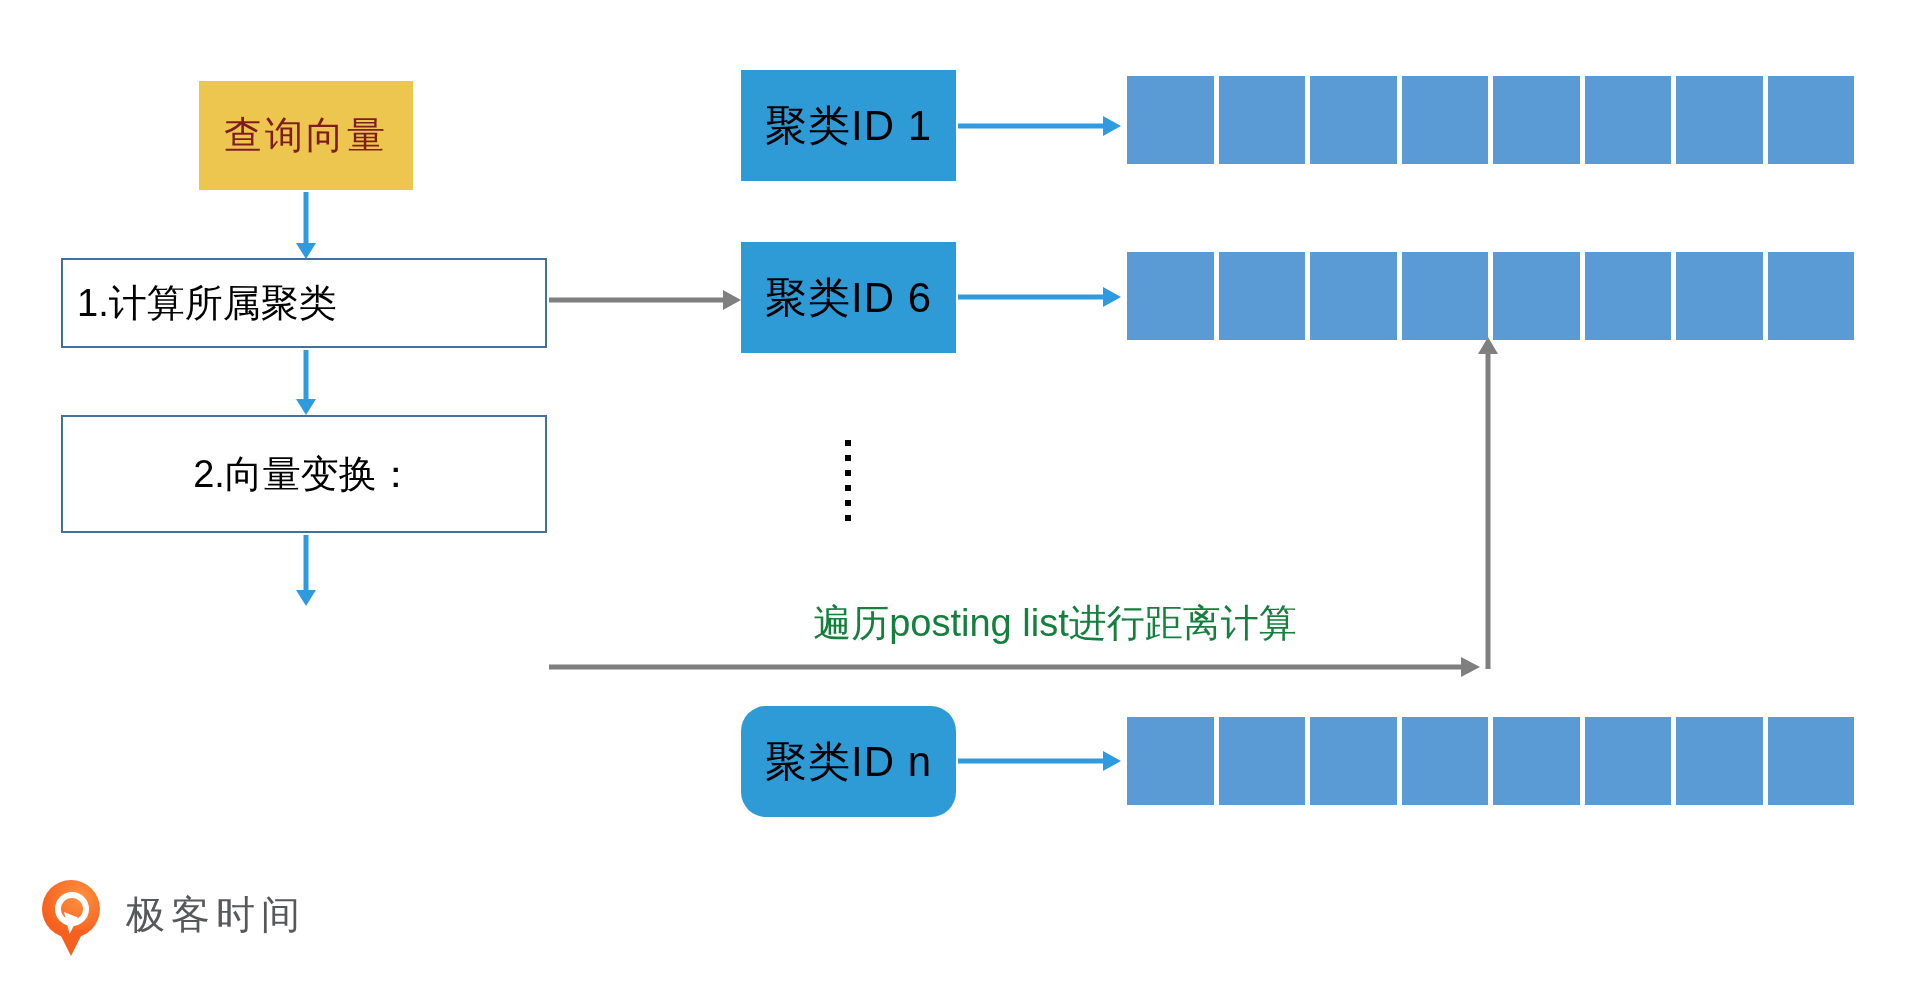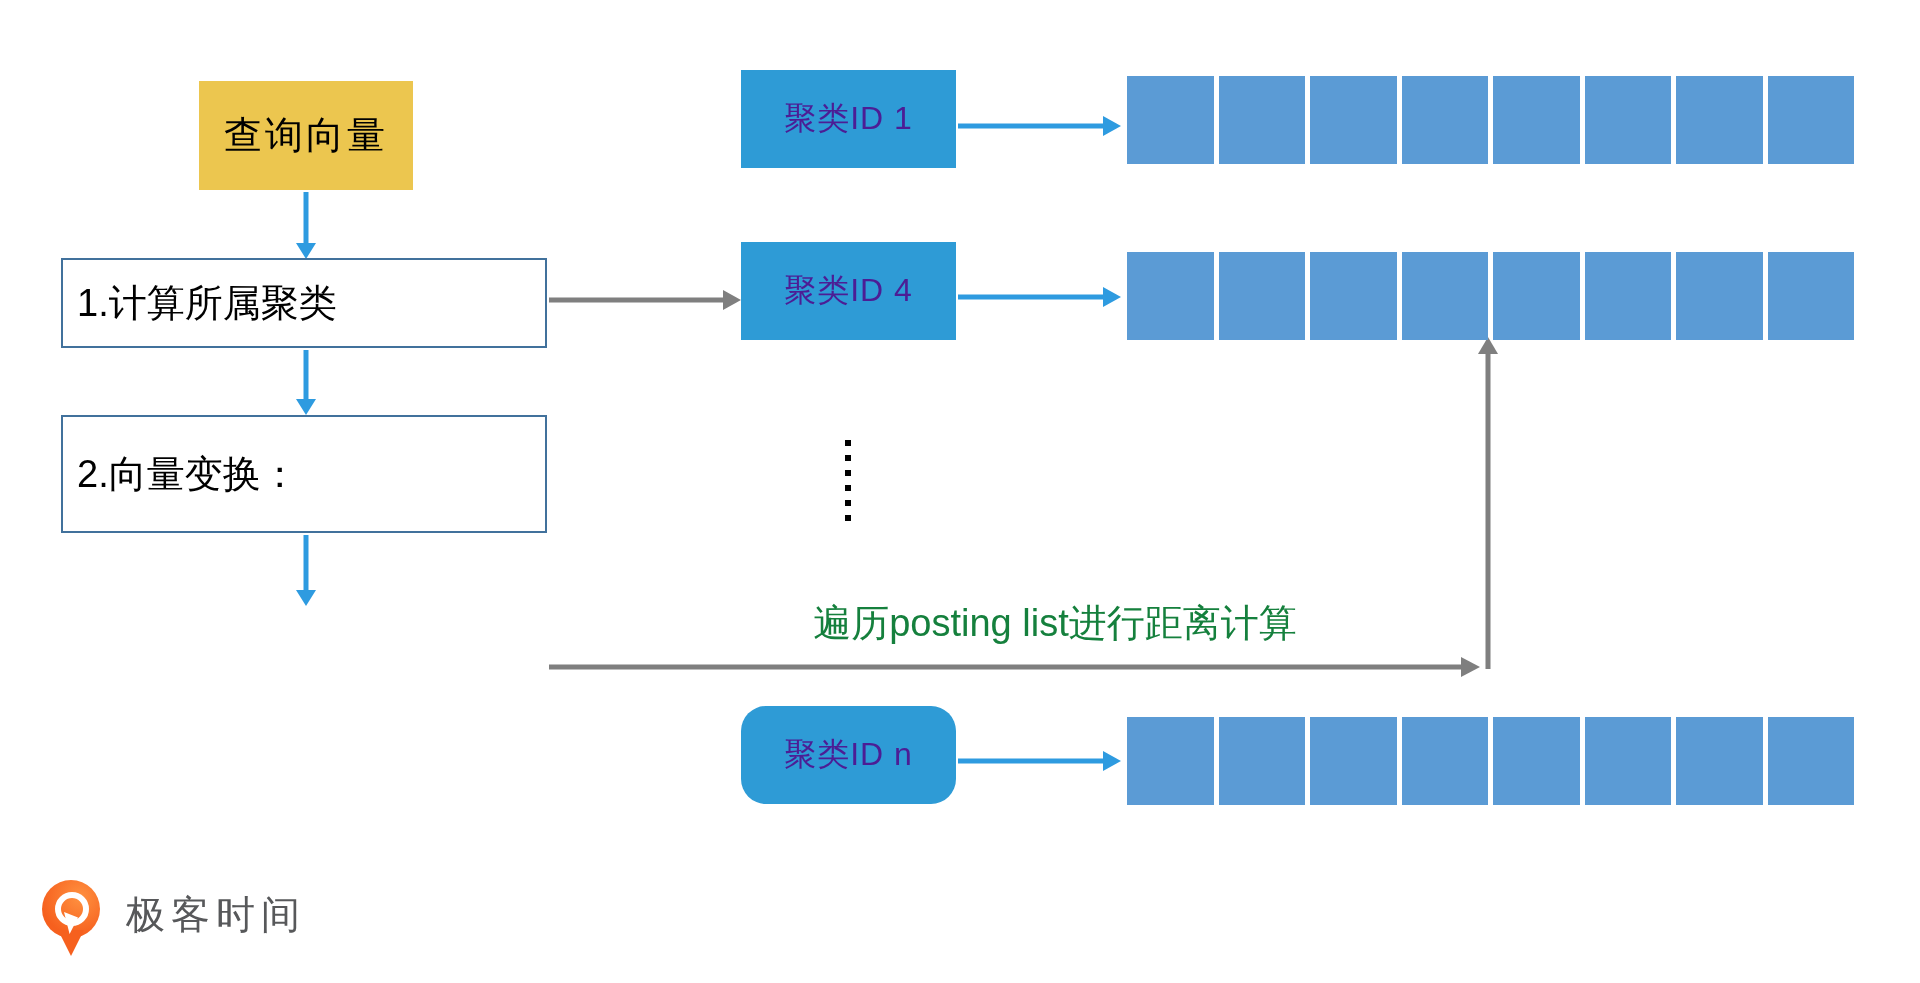--- a/index.html
+++ b/index.html
@@ -7,39 +7,39 @@
   .canvas{position:relative;width:1920px;height:983px;background:#fff;overflow:hidden;}
 
   .connectors{position:absolute;left:0;top:0;width:1920px;height:983px;pointer-events:none;}
   .blue-line{stroke:var(--arrow_blue);stroke-width:5;}
   .blue-head{fill:var(--arrow_blue);}
   .gray-line{stroke:var(--arrow_gray);stroke-width:5;}
   .gray-head{fill:var(--arrow_gray);}
 
   .query-box{
     position:absolute;left:199px;top:81px;width:214px;height:109px;
-    background:var(--query_box_bg);color:#000000;font-size:38px;letter-spacing:3px;
+    background:var(--query_box_bg);color:#7f1d1d;font-size:38px;letter-spacing:3px;
     display:flex;align-items:center;justify-content:center;
   }
   .step-box{
     position:absolute;left:61px;width:486px;background:#fff;
     border:2px solid var(--step_border);box-sizing:border-box;
     color:#000;font-size:38px;line-height:52px;
     display:flex;flex-direction:column;justify-content:center;
     padding:4px 14px;
   }
   .step1{top:258px;height:90px;}
-  .step2{top:415px;height:118px;}
+  .step2{top:415px;height:118px;text-align:center;}
   .step3{top:606px;height:118px;}
   .step-line{white-space:nowrap;}
   .step-line.indent{padding-left:33px;}
 
   .cluster-box{
-    position:absolute;left:741px;width:215px;height:98px;
-    background:var(--cluster_box_bg);color:#4c1d95;font-size:32px;
+    position:absolute;left:741px;width:215px;height:111px;
+    background:var(--cluster_box_bg);color:#000000;font-size:42px;
     display:flex;align-items:center;justify-content:center;letter-spacing:1px;
   }
   .c1{top:70px;} .c2{top:242px;} .cn{top:706px;border-radius:25px;}
 
   .bar{
     position:absolute;left:1127px;width:727px;height:88px;
     display:flex;gap:5px;
   }
   .b1{top:76px;} .b2{top:252px;} .bn{top:717px;}
   .bar .segment{flex:1 1 0;background:var(--segment_bg);}
@@ -135,21 +135,21 @@
     <div class="step-line">1.计算所属聚类</div>
   </div>
   <div class="step-box step2">
     <div class="step-line">2.向量变换：</div>
   </div>
 
   <div class="cluster-box c1">
     <span>聚类ID 1</span>
   </div>
   <div class="cluster-box c2">
-    <span>聚类ID 4</span>
+    <span>聚类ID 6</span>
   </div>
   <div class="cluster-box cn">
     <span>聚类ID n</span>
   </div>
 
   <div class="bar b1">
       <div class="segment"></div>
       <div class="segment"></div>
       <div class="segment"></div>
       <div class="segment"></div>

